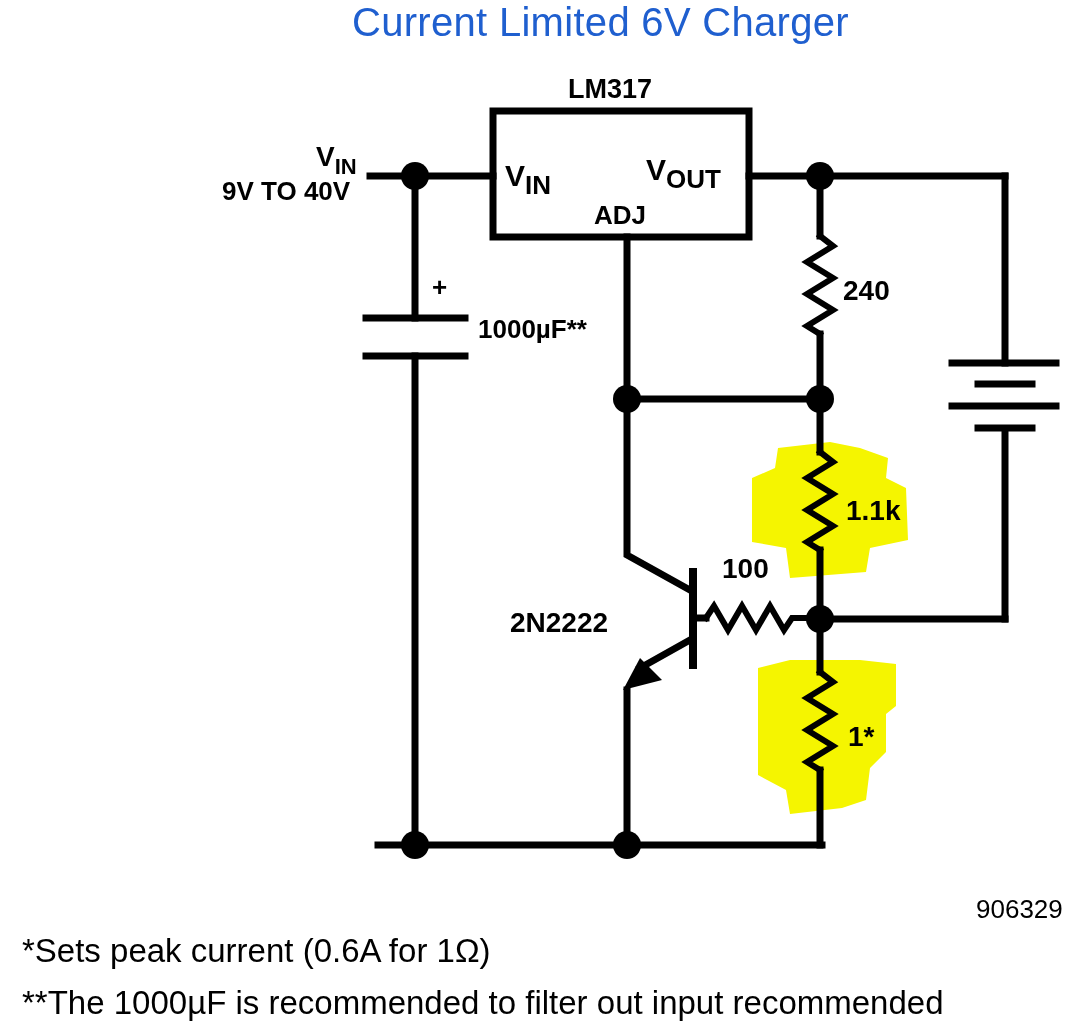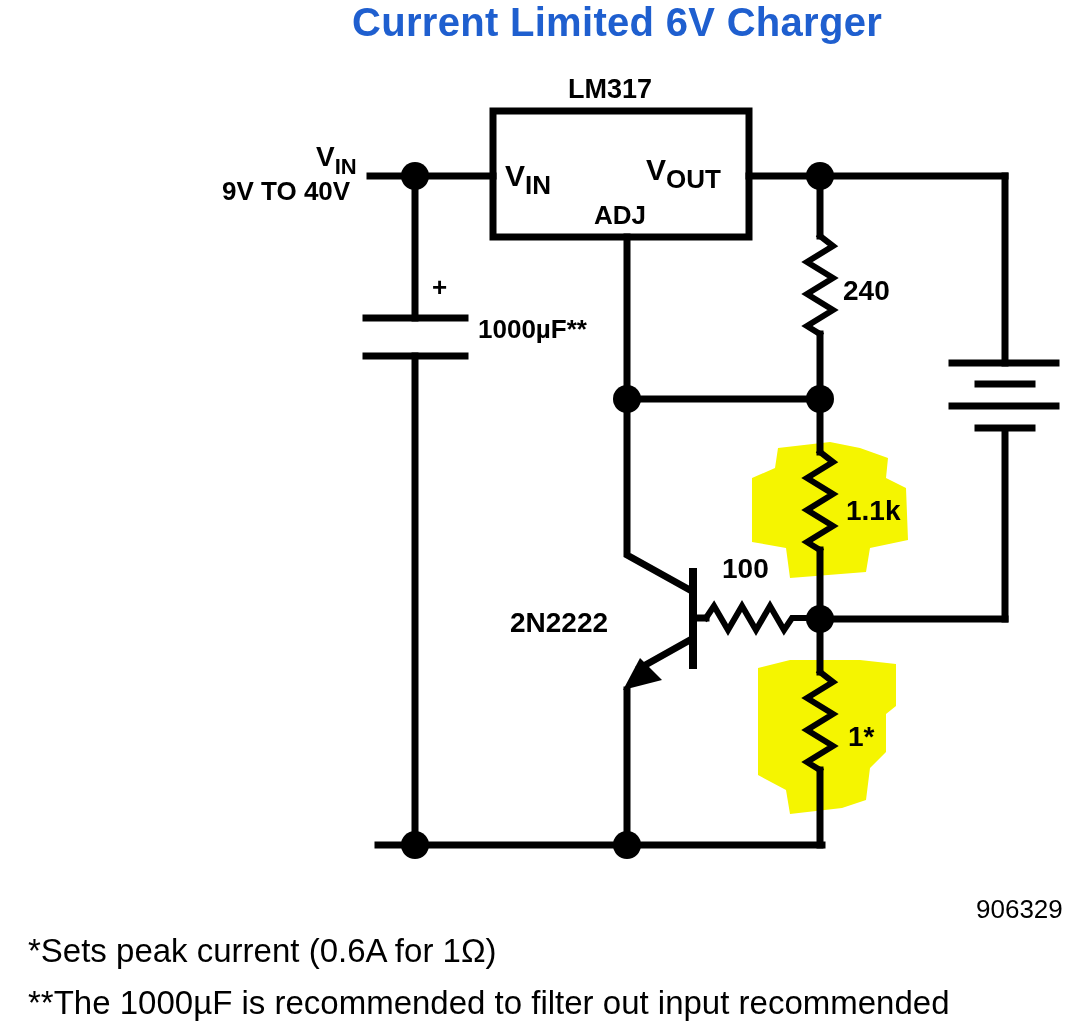--- a/index.html
+++ b/index.html
@@ -1,25 +1,25 @@
 <!DOCTYPE html>
 <html><head>
   <meta charset="utf-8">
   <style>
     html, body { margin: 0; padding: 0; background: #ffffff; }
     body { width: 1072px; height: 1024px; position: relative; overflow: hidden; }
     .title {
       position: absolute; left: 352px; top: 0px;
-      font-family: "Liberation Sans", sans-serif; font-weight: bold;
+      font-family: "Liberation Sans", sans-serif; font-weight: normal;
       font-size: 40px; color: #1f5fcf; letter-spacing: 0.3px; white-space: nowrap; text-align: right;
     }
     svg.schem { position: absolute; left: 0; top: 0; }
     .lbl { font-family: "Liberation Sans", sans-serif; font-weight: bold; fill: #000; }
     .note {
-      position: absolute; left: 28px;
+      position: absolute; left: 22px;
       font-family: "Liberation Sans", sans-serif; font-size: 33px; color: #000;
       white-space: nowrap;
     }
     .figno {
       position: absolute; left: 976px; top: 894px;
       font-family: "Liberation Sans", sans-serif; font-size: 26px; color: #000;
     }
   </style>
 </head>
 <body>

